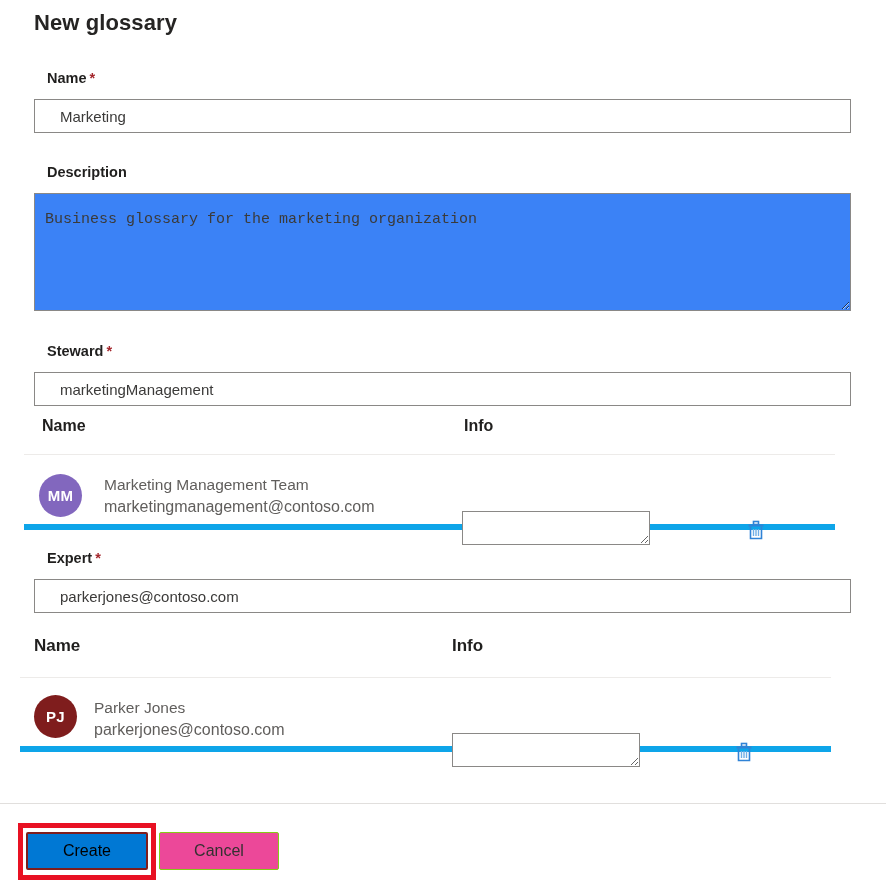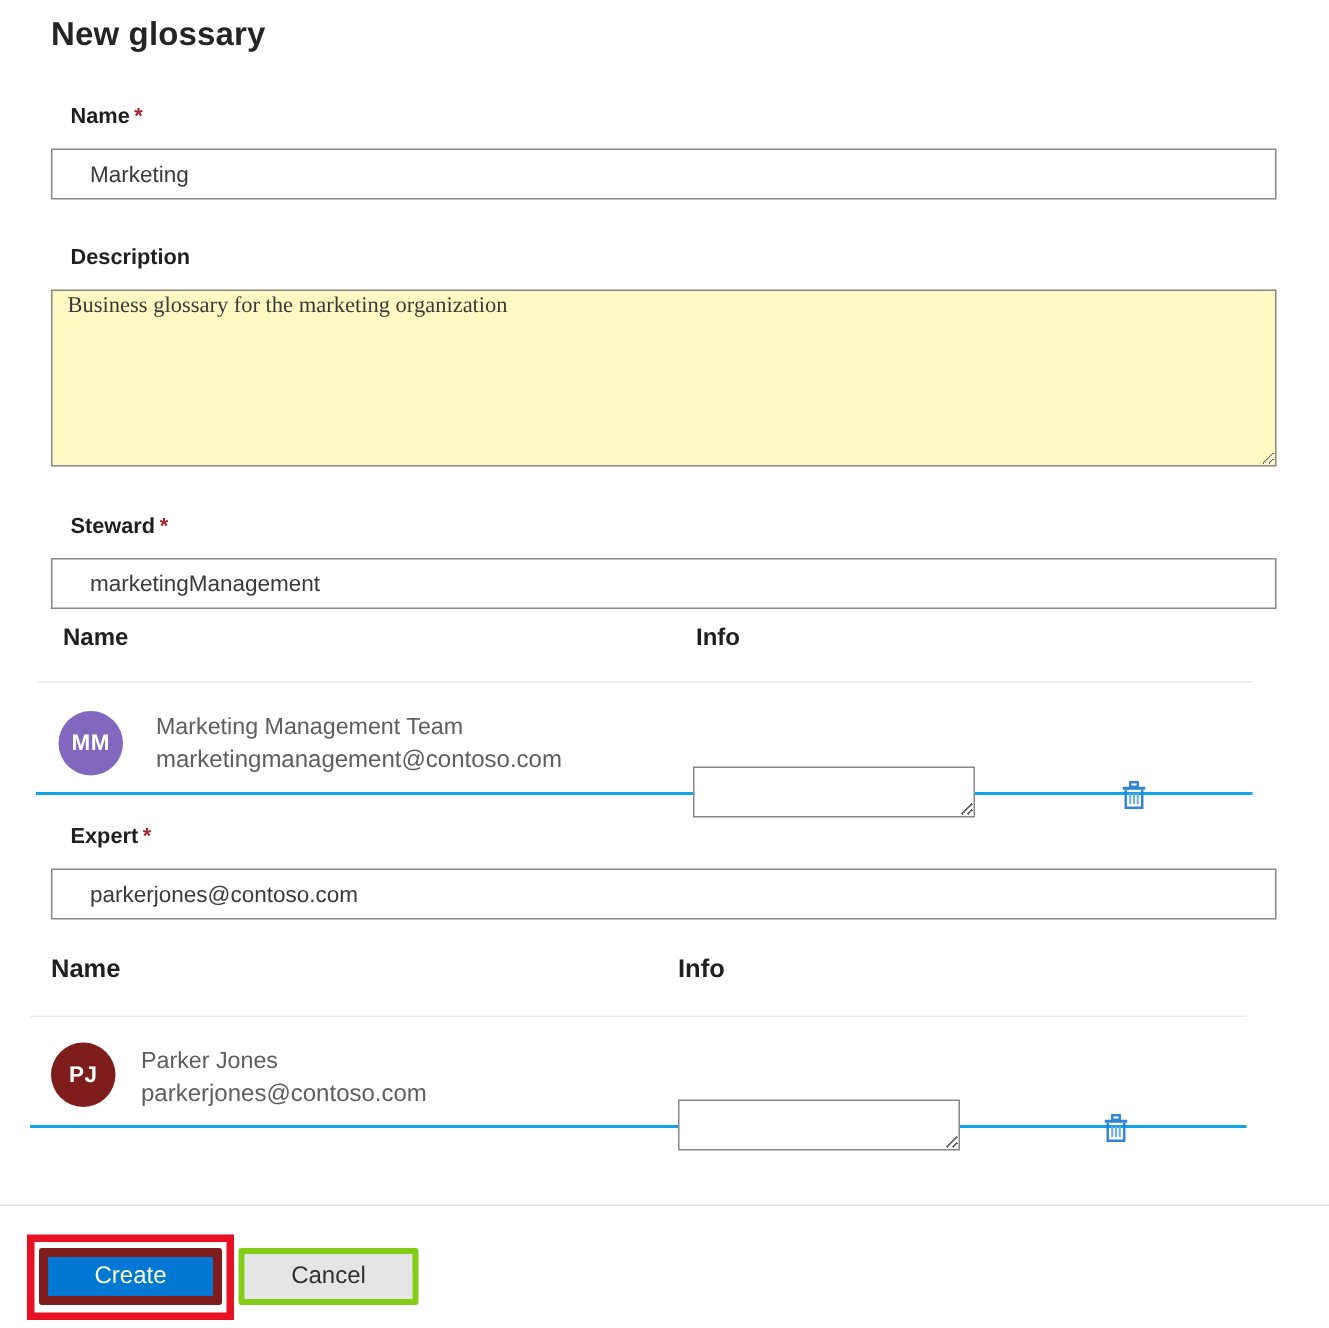--- a/index.html
+++ b/index.html
@@ -36,45 +36,45 @@
     background: #fff;
     font-family: "Liberation Sans", sans-serif;
     font-size: 15px;
     color: #3b3a39;
     padding: 0 25px;
     outline: none;
   }
   .text-area {
     position: absolute;
     border: 1px solid #8a8886;
-    background: #fef9c3;
-    font-family: Liberation Serif, serif;
+    background: #3b82f6;
+    font-family: Liberation Mono, monospace;
     font-size: 15px;
     color: #3b3a39;
-    padding: 0 10px;
+    padding: 16px 10px;
     outline: none;
     resize: both;
     overflow: hidden;
     line-height: 1.35;
   }
 
   
   .people-table { position: absolute; }
   .pt-head {
     position: relative; height: 44px;
     border-bottom: 1px solid #edebe9;
   }
   .pt-head .col-name,
   .pt-head .col-info {
     position: absolute; top: 6px;
     font-size: 16px; font-weight: 600; color: #201f1e;
   }
   .pt-row {
     position: relative;
-    border-bottom: 2px solid #0ea5e9;
+    border-bottom: 6px solid #0ea5e9;
   }
   .avatar {
     position: absolute;
     border-radius: 50%;
     color: #fff;
     font-size: 15px;
     font-weight: 600;
     display: flex; align-items: center; justify-content: center;
     letter-spacing: .3px;
   }
@@ -104,24 +104,24 @@
   }
   .btn {
     position: absolute;
     font-family: "Liberation Sans", sans-serif;
     font-size: 16px;
     cursor: pointer;
     border-radius: 2px;
     display: flex; align-items: center; justify-content: center;
   }
   .btn-primary {
-    background: #0078d4; border: 6px solid #7f1d1d; color: #fef9c3;
+    background: #0078d4; border: 2px solid #7f1d1d; color: #000000;
   }
   .btn-default {
-    background: #e5e5e5; border: 4px solid #84cc16; color: #323130;
+    background: #ec4899; border: 1px solid #84cc16; color: #323130;
   }
   .highlight-box {
     position: absolute;
     border: 5px solid #e81123;
     background: transparent;
     pointer-events: none;
   }
 </style>
 </head>
 <body>

